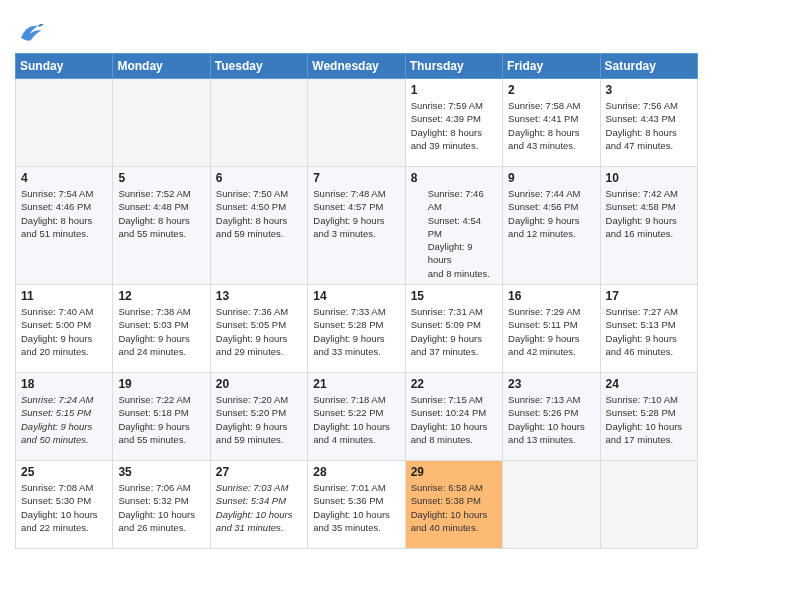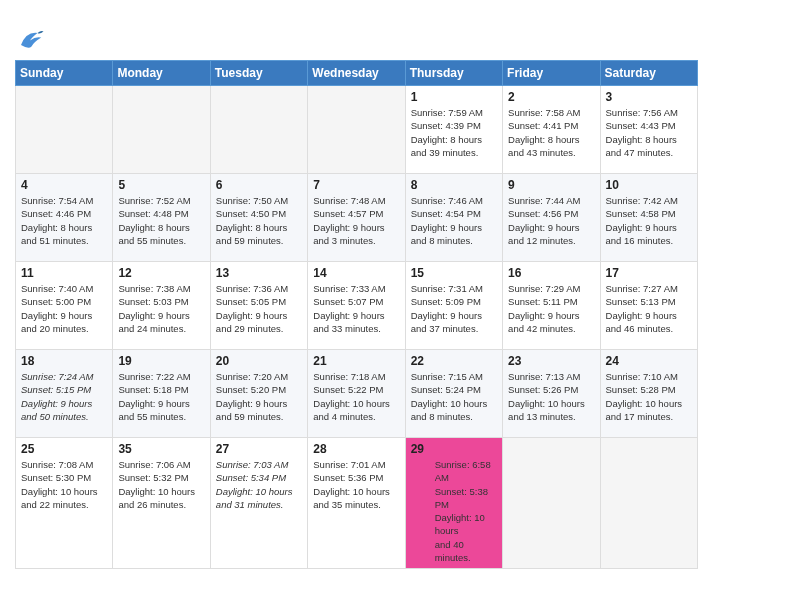--- a/index.html
+++ b/index.html
@@ -5,21 +5,21 @@
     * { box-sizing: border-box; margin: 0; padding: 0; }
     body {
       font-family: Arial, sans-serif;
       background: #fff;
       width: 792px;
       height: 612px;
       overflow: hidden;
     }
     .container {
       width: 713px;
-      padding: 24px 15px 5px 15px;
+      padding: 17px 15px 5px 15px;
     }
     .header-row {
       display: flex;
       justify-content: space-between;
       align-items: flex-start;
       margin-bottom: 6px;
     }
     .logo {
       display: flex;
       align-items: center;
@@ -180,21 +180,21 @@
           </td>
           <td style="background: rgb(245, 247, 250);">
             <span class="day-number">7</span>
             <div class="day-info" style="white-space: pre-line;">Sunrise: 7:48 AM
 Sunset: 4:57 PM
 Daylight: 9 hours
 and 3 minutes.</div>
           </td>
           <td style="background: rgb(245, 247, 250);">
             <span class="day-number">8</span>
-            <div class="day-info" style="white-space: pre-line;">Sunrise: 7:46 AM
+            <div class="day-info" style="white-space: pre-line; margin-left: 17px;">Sunrise: 7:46 AM
 Sunset: 4:54 PM
 Daylight: 9 hours
 and 8 minutes.</div>
           </td>
           <td style="background: rgb(245, 247, 250);">
             <span class="day-number">9</span>
             <div class="day-info" style="white-space: pre-line;">Sunrise: 7:44 AM
 Sunset: 4:56 PM
 Daylight: 9 hours
 and 12 minutes.</div>
@@ -225,21 +225,21 @@
           <td style="background: rgb(255, 255, 255);">
             <span class="day-number">13</span>
             <div class="day-info" style="white-space: pre-line;">Sunrise: 7:36 AM
 Sunset: 5:05 PM
 Daylight: 9 hours
 and 29 minutes.</div>
           </td>
           <td style="background: rgb(255, 255, 255);">
             <span class="day-number">14</span>
             <div class="day-info" style="white-space: pre-line;">Sunrise: 7:33 AM
-Sunset: 5:07 PM
+Sunset: 5:28 PM
 Daylight: 9 hours
 and 33 minutes.</div>
           </td>
           <td style="background: rgb(255, 255, 255);">
             <span class="day-number">15</span>
             <div class="day-info" style="white-space: pre-line;">Sunrise: 7:31 AM
 Sunset: 5:09 PM
 Daylight: 9 hours
 and 37 minutes.</div>
           </td>
@@ -283,21 +283,21 @@
           <td style="background: rgb(245, 247, 250); margin-top: 24px;">
             <span class="day-number">21</span>
             <div class="day-info" style="white-space: pre-line;">Sunrise: 7:18 AM
 Sunset: 5:22 PM
 Daylight: 10 hours
 and 4 minutes.</div>
           </td>
           <td style="background: rgb(245, 247, 250);">
             <span class="day-number">22</span>
             <div class="day-info" style="white-space: pre-line;">Sunrise: 7:15 AM
-Sunset: 5:24 PM
+Sunset: 10:24 PM
 Daylight: 10 hours
 and 8 minutes.</div>
           </td>
           <td style="background: rgb(245, 247, 250);">
             <span class="day-number">23</span>
             <div class="day-info" style="white-space: pre-line;">Sunrise: 7:13 AM
 Sunset: 5:26 PM
 Daylight: 10 hours
 and 13 minutes.</div>
           </td>
@@ -331,23 +331,23 @@
 Daylight: 10 hours
 and 31 minutes.</div>
           </td>
           <td style="background: rgb(255, 255, 255);">
             <span class="day-number">28</span>
             <div class="day-info" style="white-space: pre-line;">Sunrise: 7:01 AM
 Sunset: 5:36 PM
 Daylight: 10 hours
 and 35 minutes.</div>
           </td>
-          <td style="background: #ec4899;">
+          <td style="background: #fdba74;">
             <span class="day-number">29</span>
-            <div class="day-info" style="white-space: pre-line; margin-left: 24px;">Sunrise: 6:58 AM
+            <div class="day-info" style="white-space: pre-line;">Sunrise: 6:58 AM
 Sunset: 5:38 PM
 Daylight: 10 hours
 and 40 minutes.</div>
           </td>
           <td class="empty"></td>
           <td class="empty"></td>
         </tr>
       </tbody>
   </table>
 </div>

